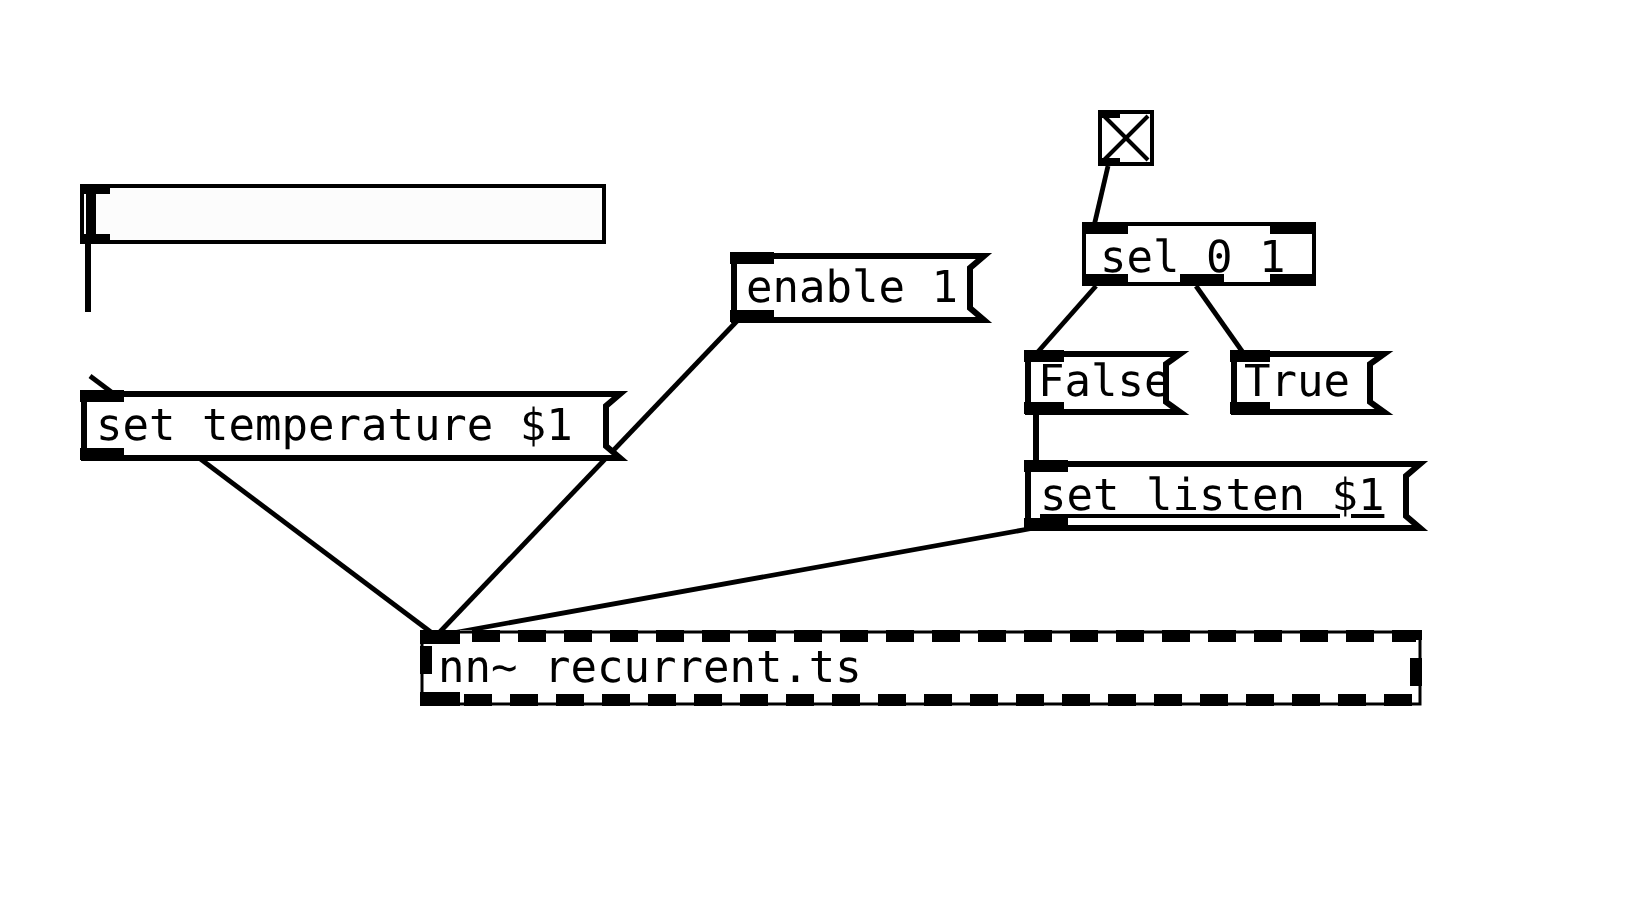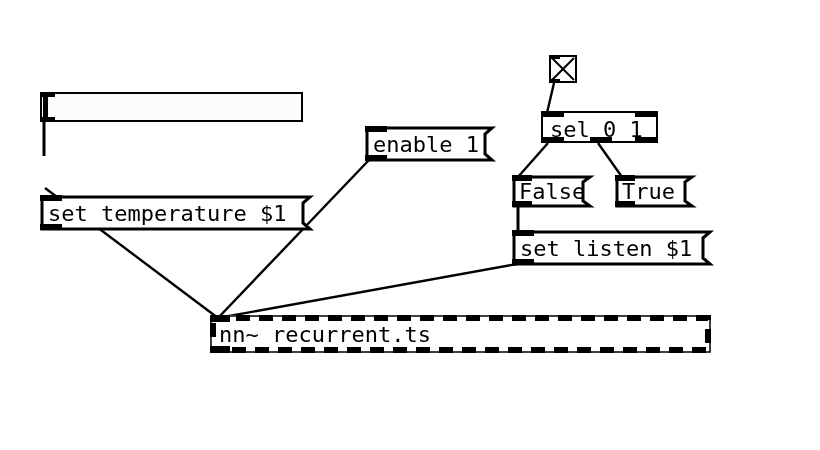--- a/index.html
+++ b/index.html
@@ -138,21 +138,21 @@
     <div class="iolet" style="left:0px;top:26px;width:20px;height:6px;"></div>
     <span class="boxtext" style="left:7px;top:6px;">True</span>
   </div>
 
   <div class="msgbox" style="left:512px;top:230px;width:198px;height:34px;">
     <svg width="200" height="36" viewBox="0 0 200 36">
       <path d="M2,2 L198,2 L191,8 L191,28 L198,34 L2,34 Z" fill="#ffffff" stroke="#000000" stroke-width="3"></path>
     </svg>
     <div class="iolet" style="left:0px;top:0px;width:22px;height:6px;"></div>
     <div class="iolet" style="left:0px;top:29px;width:22px;height:6px;"></div>
-    <span class="boxtext" style="left:8px;top:8px;">set listen $1</span>
+    <span class="boxtext" style="left:8px;top:8px;text-decoration:underline;">set listen $1</span>
   </div>
 
   <div class="sigbox" style="left:210px;top:315px;width:501px;height:38px;border-radius:13px;">
     <svg width="501" height="38" viewBox="0 0 501 38" style="position:absolute;left:0;top:0;">
       <rect x="3" y="3" width="495" height="32" fill="#ffffff" stroke="#000000" stroke-width="6" stroke-dasharray="14 9"></rect>
       <rect x="1" y="1" width="499" height="36" fill="none" stroke="#000000" stroke-width="1.5"></rect>
     </svg>
     <div class="iolet" style="left:0px;top:0px;width:20px;height:7px;"></div>
     <div class="iolet" style="left:0px;bottom:0px;width:20px;height:7px;"></div>
     <span class="boxtext" style="left:9px;top:9px;">nn~ recurrent.ts</span>

